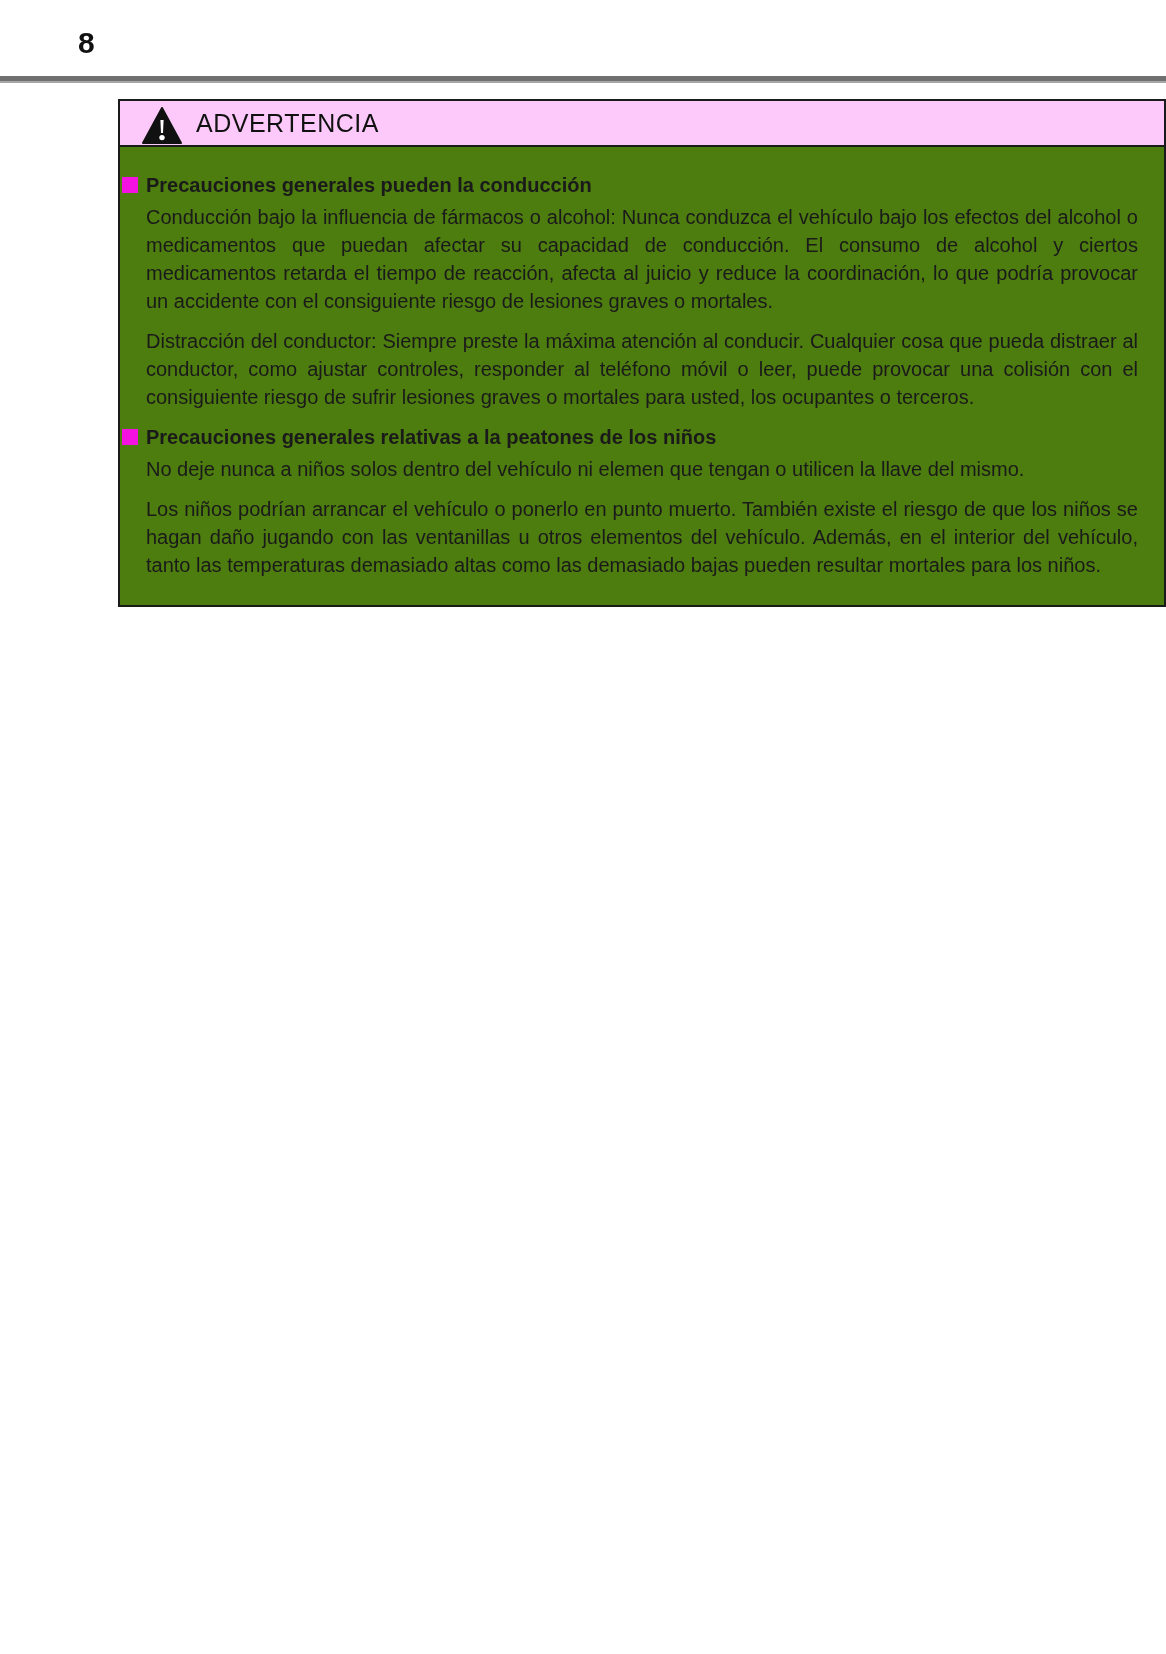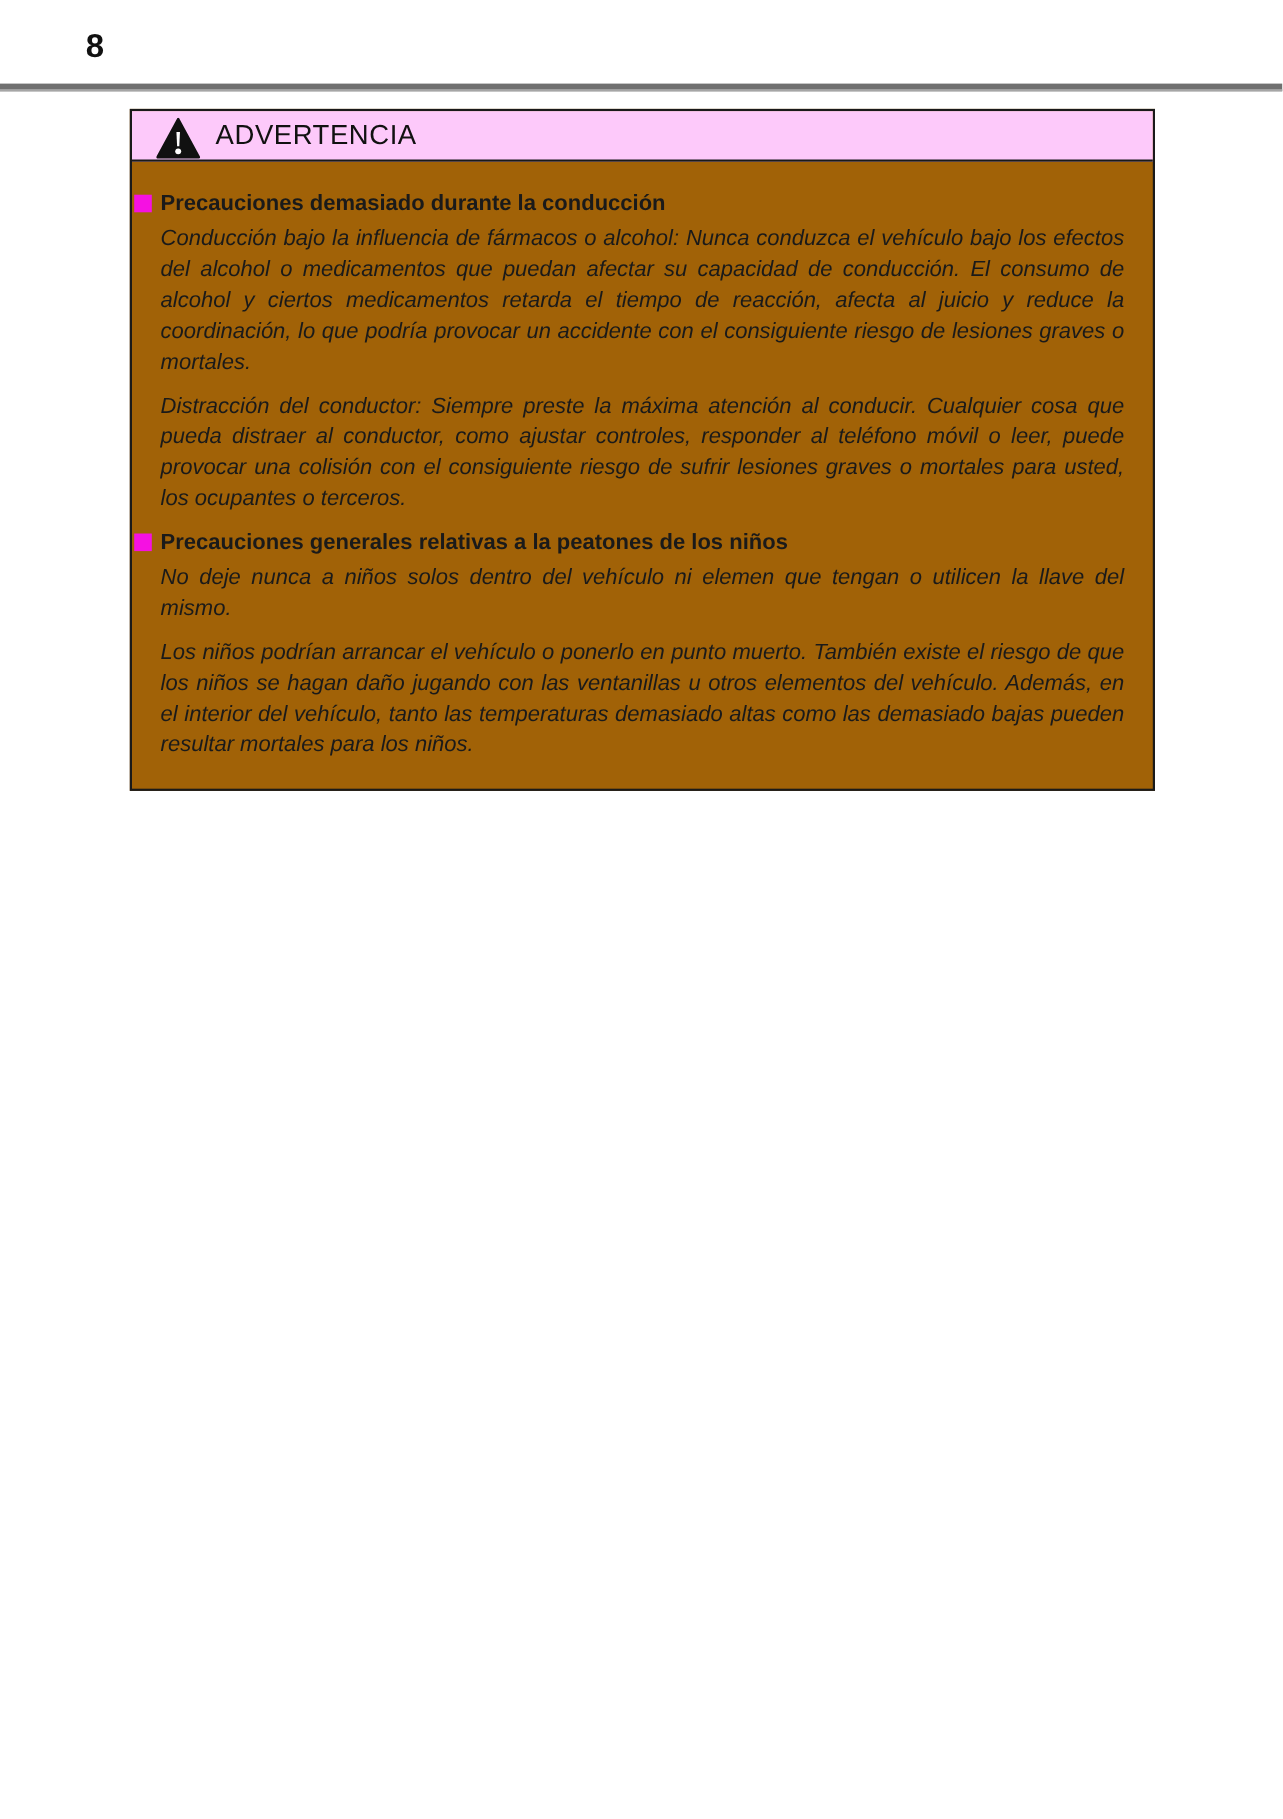--- a/index.html
+++ b/index.html
@@ -31,24 +31,24 @@
     top: 76px;
     width: 1166px;
     height: 5px;
     background: var(--rule-gray, #707070);
     border-bottom: 2px solid var(--rule-gray-light, #a6a6a6);
   }
   .warning-box {
     position: absolute;
     left: 118px;
     top: 99px;
-    width: 932px;
+    width: 1048px;
     box-sizing: border-box;
     border: 2px solid #1a1a1a;
-    background: #a16207;
+    background: #4d7c0f;
   }
   .warning-header {
     box-sizing: border-box;
     height: 46px;
     background: var(--header-pink, #fdc9fa);
     border-bottom: 2px solid #1a1a1a;
     display: flex;
     align-items: center;
     padding-left: 22px;
   }
@@ -84,21 +84,20 @@
     background: var(--bullet-magenta, #f511e2);
   }
   .warn-paragraph {
     margin: 0 0 12px 0;
     font-size: 20px;
     line-height: 28px;
     text-align: justify;
     hyphens: manual;
     -webkit-hyphens: manual;
     color: #1a1a1a;
-    font-style: italic;
   }
   .warn-paragraph:last-child { margin-bottom: 4px; }
 </style>
 </head>
 <body>
 
 <div class="page">
 
   <div class="page-number">8</div>
 
@@ -112,21 +111,21 @@
         <path d="M18.4 13 h3.2 l-0.6 13 h-2 Z" fill="#ffffff"></path>
         <circle cx="20" cy="30.6" r="2.7" fill="#ffffff"></circle>
       </svg>
       <span class="warning-title">ADVERTENCIA</span>
     </div>
 
     <div class="warning-body">
 
       <div class="section-heading">
         <span class="bullet-square"></span>
-        <span>Precauciones demasiado durante la conducción</span>
+        <span>Precauciones generales pueden la conducción</span>
       </div>
       <p class="warn-paragraph">Conducción bajo la influencia de fármacos o alcohol: Nunca conduzca el vehículo bajo los efectos del alcohol o medicamentos que puedan afectar su capacidad de conducción. El consumo de alcohol y ciertos medicamentos retarda el tiempo de reacción, afecta al juicio y reduce la coordinación, lo que podría provocar un acci­dente con el consiguiente riesgo de lesiones graves o mortales.</p>
       <p class="warn-paragraph">Distracción del conductor: Siempre preste la máxima atención al conducir. Cualquier cosa que pueda distraer al conductor, como ajustar controles, responder al teléfono móvil o leer, puede provocar una colisión con el consiguiente riesgo de sufrir lesio­nes graves o mortales para usted, los ocupantes o terceros.</p>
 
       <div class="section-heading">
         <span class="bullet-square"></span>
         <span>Precauciones generales relativas a la peatones de los niños</span>
       </div>
       <p class="warn-paragraph">No deje nunca a niños solos dentro del vehículo ni elemen que tengan o utilicen la llave del mismo.</p>
       <p class="warn-paragraph">Los niños podrían arrancar el vehículo o ponerlo en punto muerto. También existe el riesgo de que los niños se hagan daño jugando con las ventanillas u otros elemen­tos del vehículo. Además, en el interior del vehículo, tanto las temperaturas dema­siado altas como las demasiado bajas pueden resultar mortales para los niños.</p>

